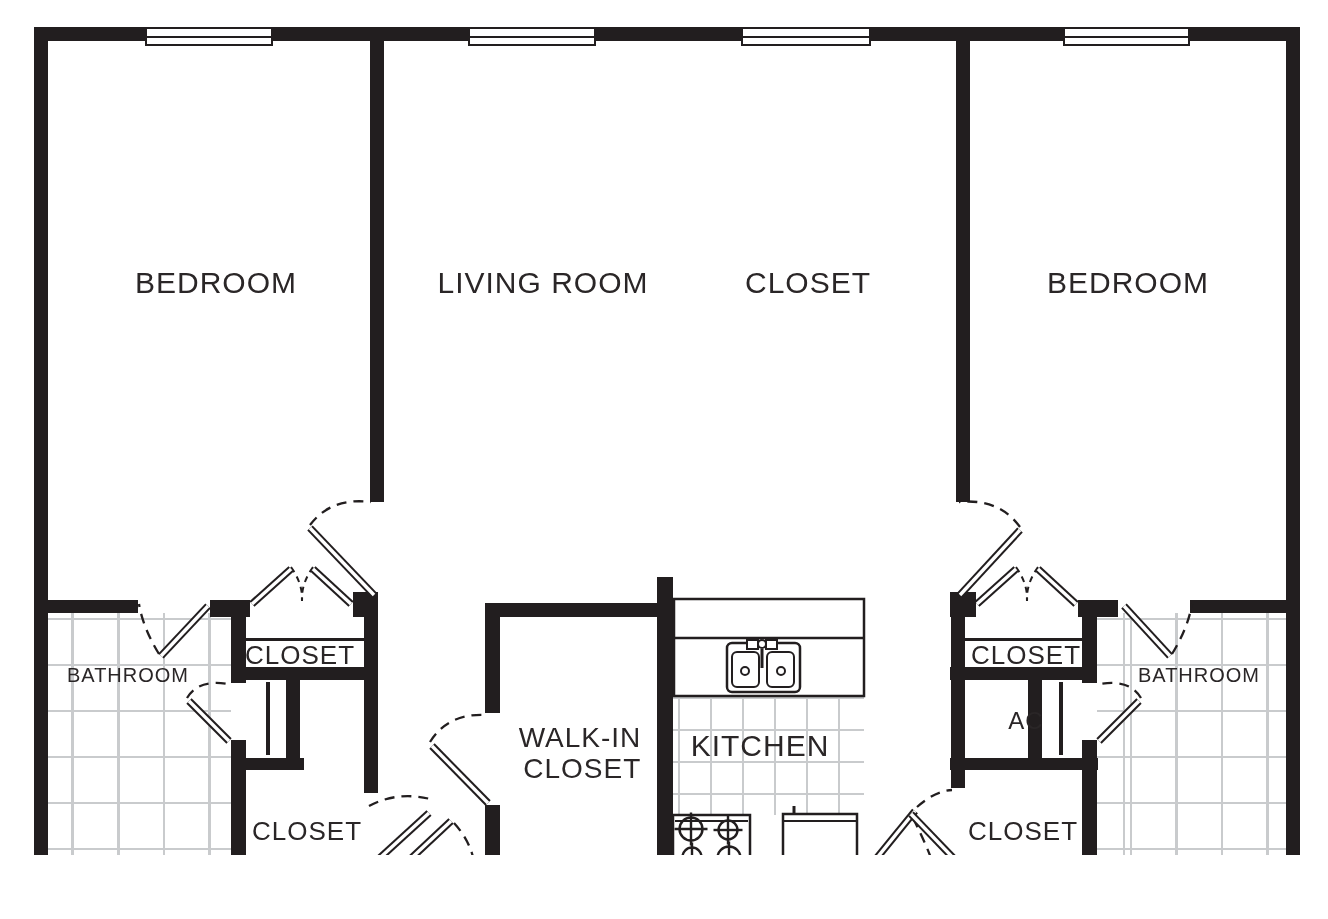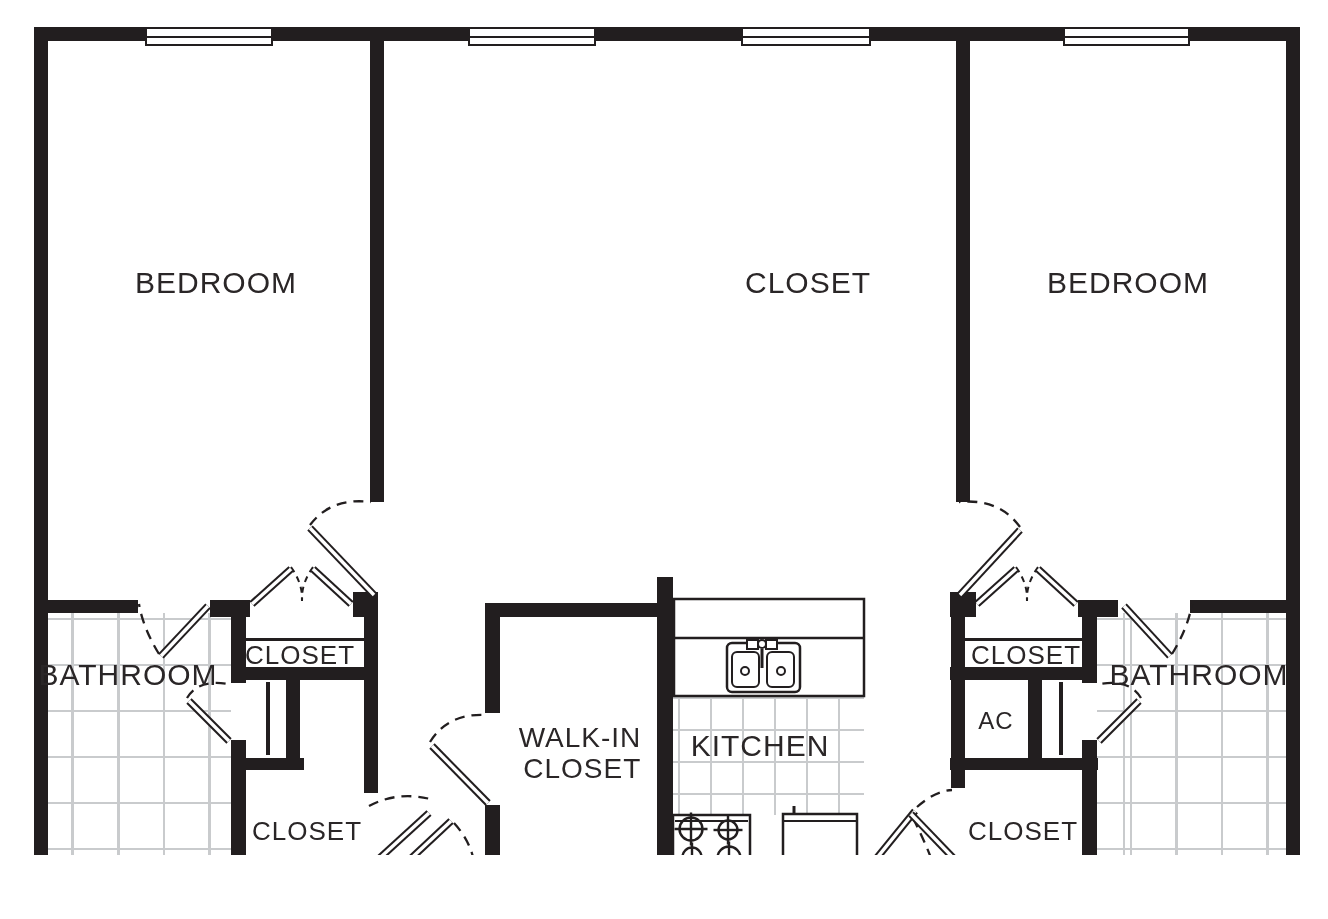--- a/index.html
+++ b/index.html
@@ -37,21 +37,21 @@
   .leaf-w{stroke:#fff;stroke-width:3.4;}
   .swing{fill:none;stroke:var(--wall);stroke-width:2.3;stroke-dasharray:10 7;}
   .swing-sm{fill:none;stroke:var(--wall);stroke-width:2;stroke-dasharray:6 5;}
   .fixt{fill:#fff;stroke:var(--wall);}
   .label{
     position:absolute;transform:translate(-50%,-50%);
     color:var(--text);letter-spacing:1px;white-space:nowrap;z-index:5;
     text-align:center;
   }
   .lbl-room{font-size:30px;}
-  .lbl-bath{font-size:30px;}
+  .lbl-bath{font-size:20px;}
   .lbl-closet{font-size:26px;}
   .lbl-ac{font-size:24px;}
   .lbl-wic{font-size:28px;line-height:31px;}
   .lbl-kitchen{font-size:30px;}
 </style>
 </head>
 <body>
 
 <div class="plan">
 
@@ -227,28 +227,29 @@
         <line class="leaf-b" x1="863" y1="875" x2="915" y2="811"></line>
         <line class="leaf-w" x1="863" y1="875" x2="915" y2="811"></line>
       </g>
     <g>
         <line class="leaf-b" x1="911" y1="814" x2="961" y2="866"></line>
         <line class="leaf-w" x1="911" y1="814" x2="961" y2="866"></line>
       </g>
   </svg>
 
   <div class="label lbl-room" style="left:216px;top:283px;">BEDROOM</div>
+  <div class="label lbl-room" style="left:543px;top:283px;">LIVING ROOM</div>
   <div class="label lbl-room" style="left:808px;top:283px;">CLOSET</div>
   <div class="label lbl-room" style="left:1128px;top:283px;">BEDROOM</div>
   <div class="label lbl-bath" style="left:128px;top:675px;">BATHROOM</div>
   <div class="label lbl-bath" style="left:1199px;top:675px;">BATHROOM</div>
   <div class="label lbl-closet" style="left:300px;top:655px;">CLOSET</div>
   <div class="label lbl-closet" style="left:307px;top:831px;">CLOSET</div>
   <div class="label lbl-closet" style="left:1026px;top:655px;">CLOSET</div>
   <div class="label lbl-closet" style="left:1023px;top:831px;">CLOSET</div>
-  <div class="label lbl-ac" style="left:996px;top:721px;">AC</div>
+  <div class="label lbl-ac" style="left:1026px;top:721px;">AC</div>
   <div class="label lbl-wic" style="left:580px;top:753px;text-align:right;">
     <div>WALK-IN</div>
     <div>CLOSET</div>
   </div>
   <div class="label lbl-kitchen" style="left:760px;top:746px;">KITCHEN</div>
 
 </div>
 
 </body></html>

